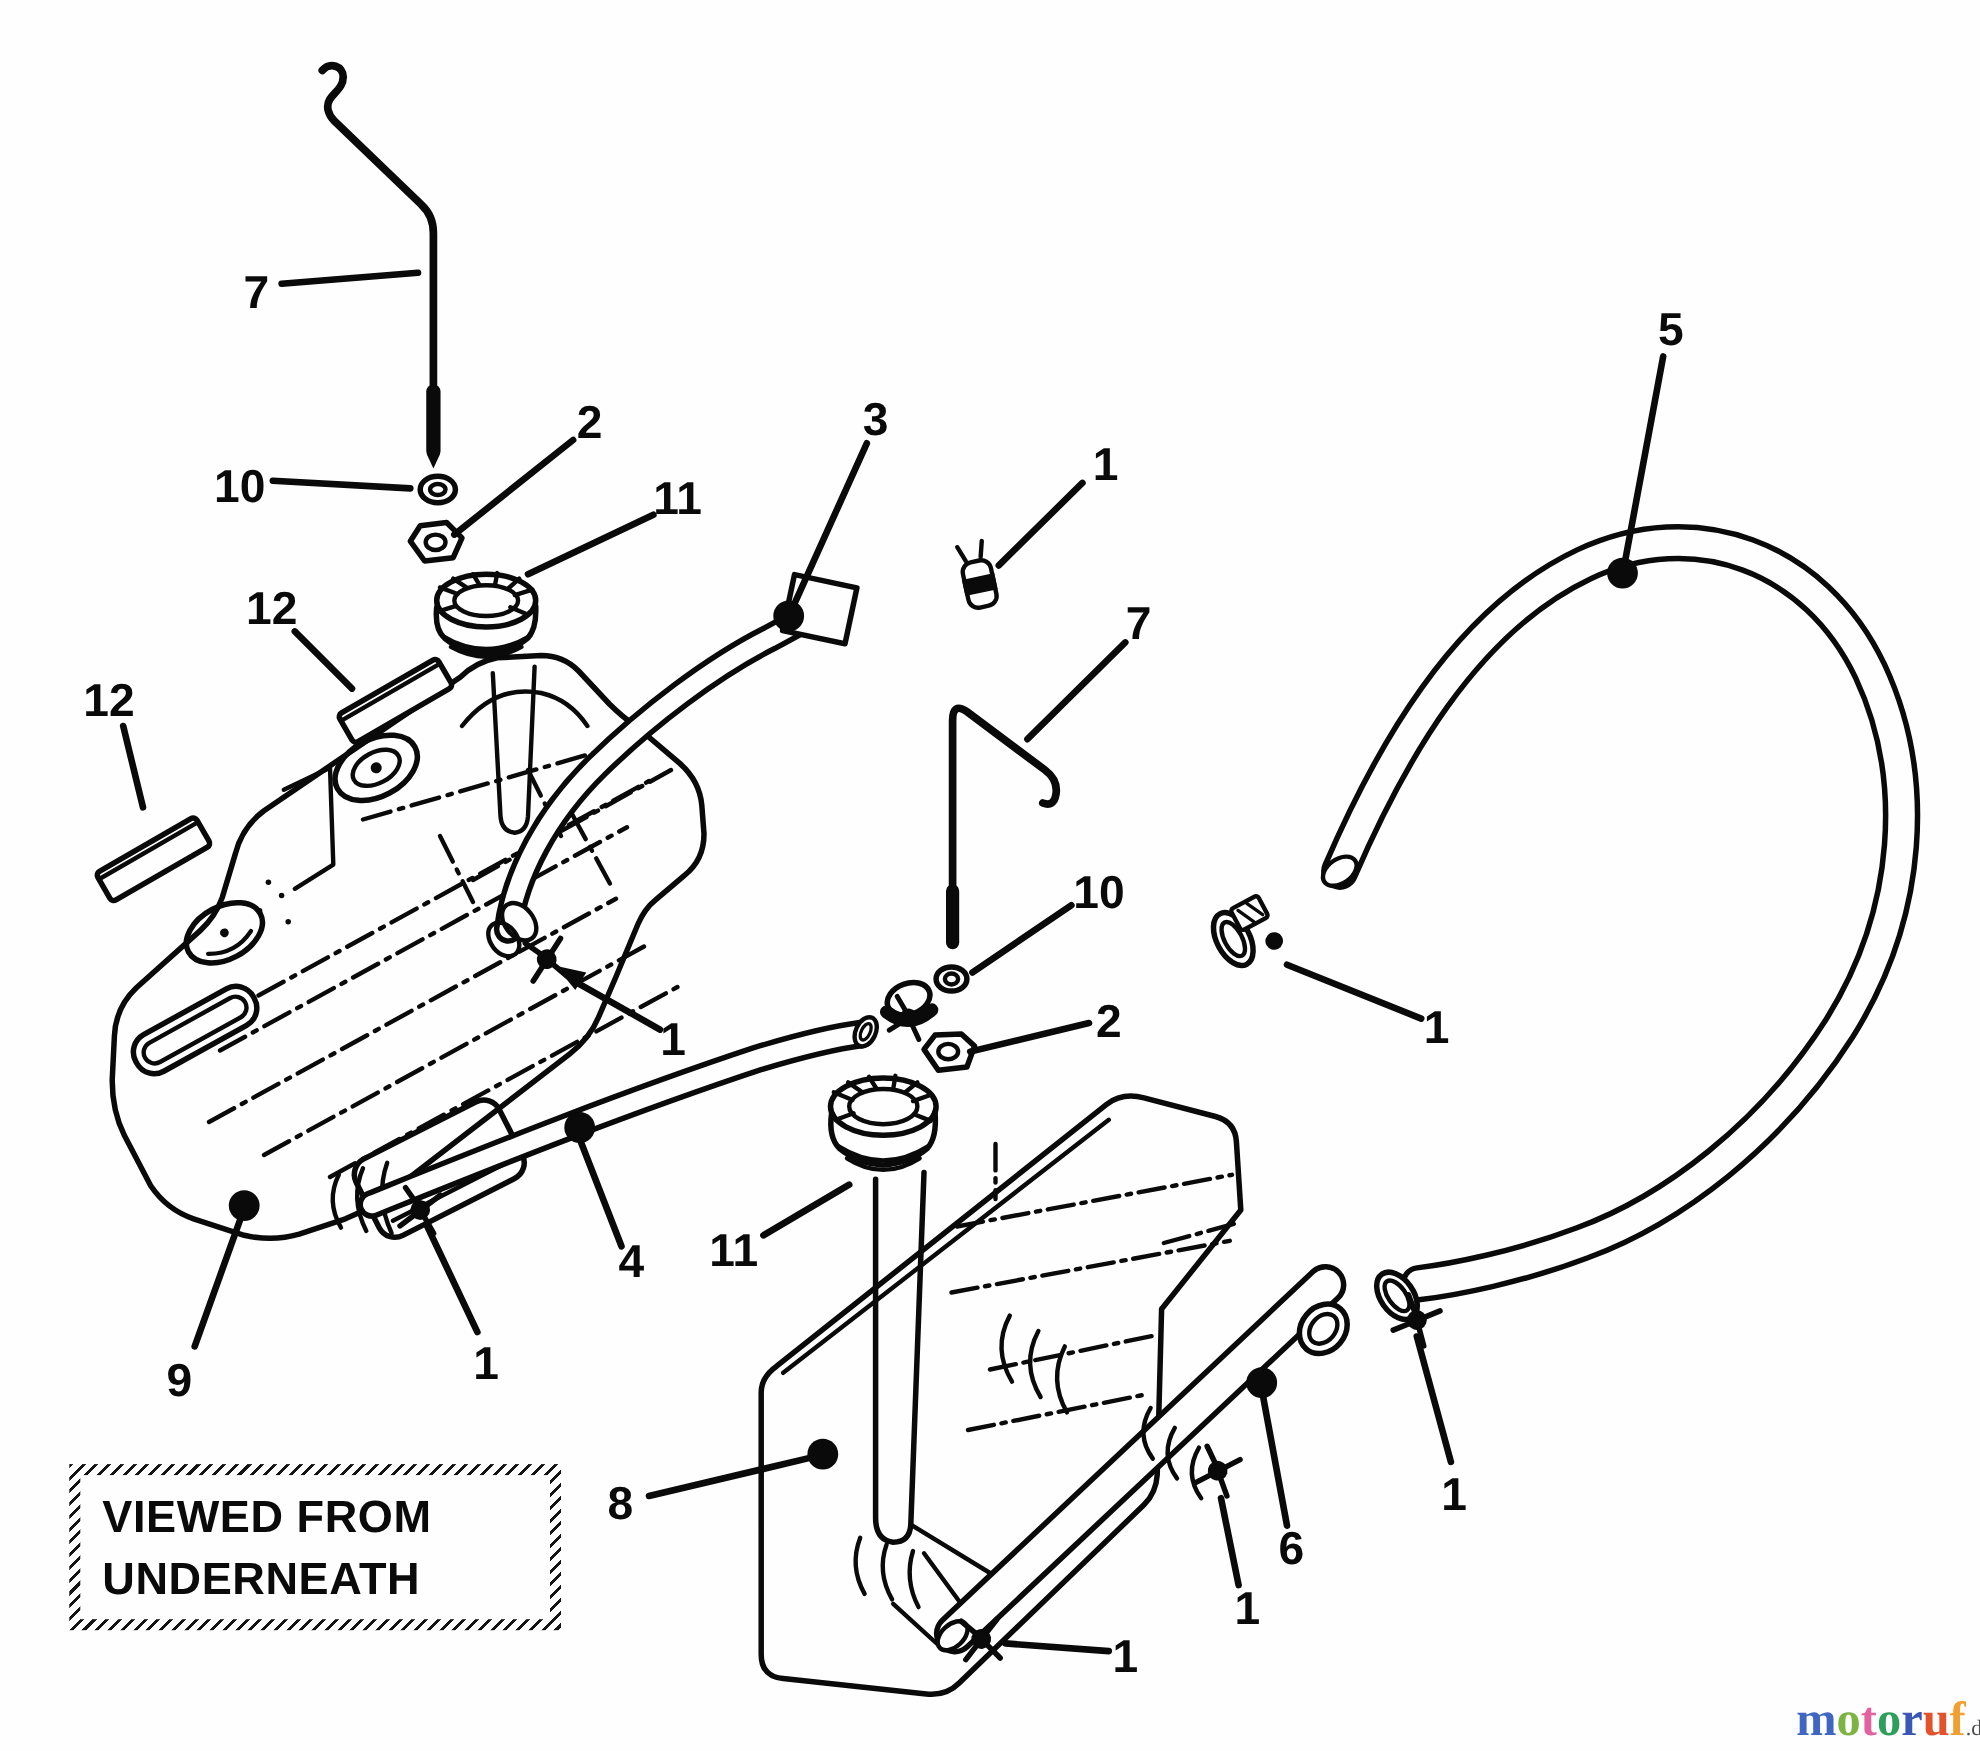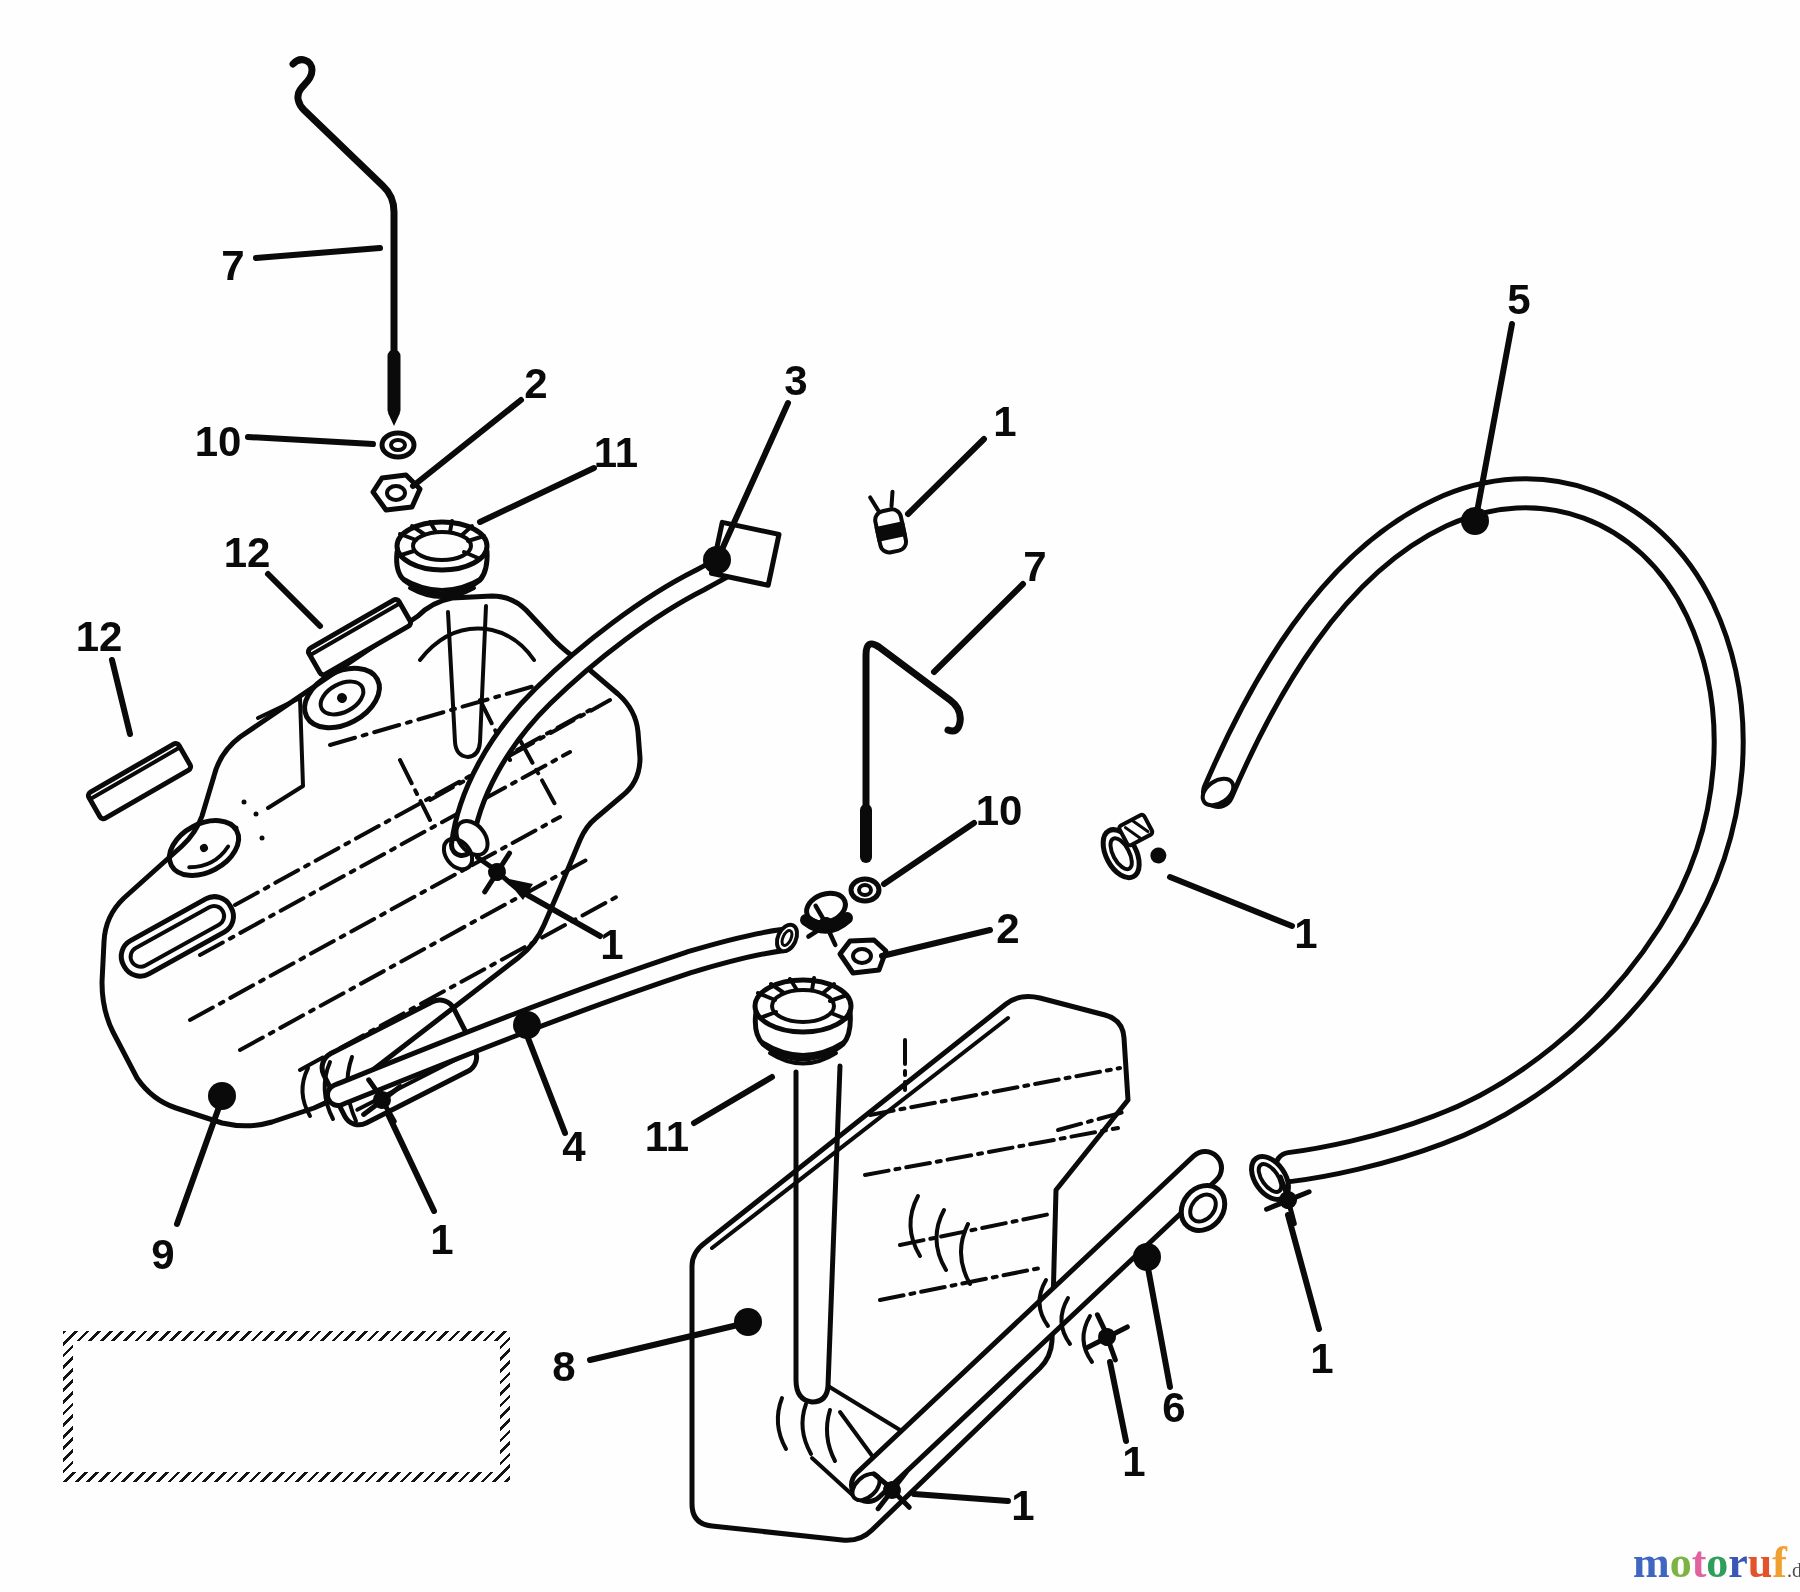--- a/index.html
+++ b/index.html
@@ -375,18 +375,20 @@
           <g>
             <line x1="1008" y1="1501" x2="914" y2="1494" stroke="#0a0a0a" stroke-width="6"></line>
             <text x="1023" y="1520" class="co-num" text-anchor="middle" stroke="none" fill="#0a0a0a">1</text>
           </g>
         </g>
   </g>
 </svg>
 
 <div id="note-box">
   <div id="note-box-inner">
+    <div class="note-line">VIEWED FROM</div>
+    <div class="note-line">UNDERNEATH</div>
   </div>
 </div>
 
 <div id="logo"><span class="lg-letter" style="color: rgb(63, 102, 192);">m</span><span class="lg-letter" style="color: rgb(124, 179, 66);">o</span><span class="lg-letter" style="color: rgb(226, 97, 159);">t</span><span class="lg-letter" style="color: rgb(46, 158, 91);">o</span><span class="lg-letter" style="color: rgb(58, 87, 181);">r</span><span class="lg-letter" style="color: rgb(226, 82, 43);">u</span><span class="lg-letter" style="color: rgb(240, 160, 48);">f</span><span class="lg-suffix" style="color: rgb(77, 77, 77);">.de</span></div>
 
 </div>
 
 </body></html>

